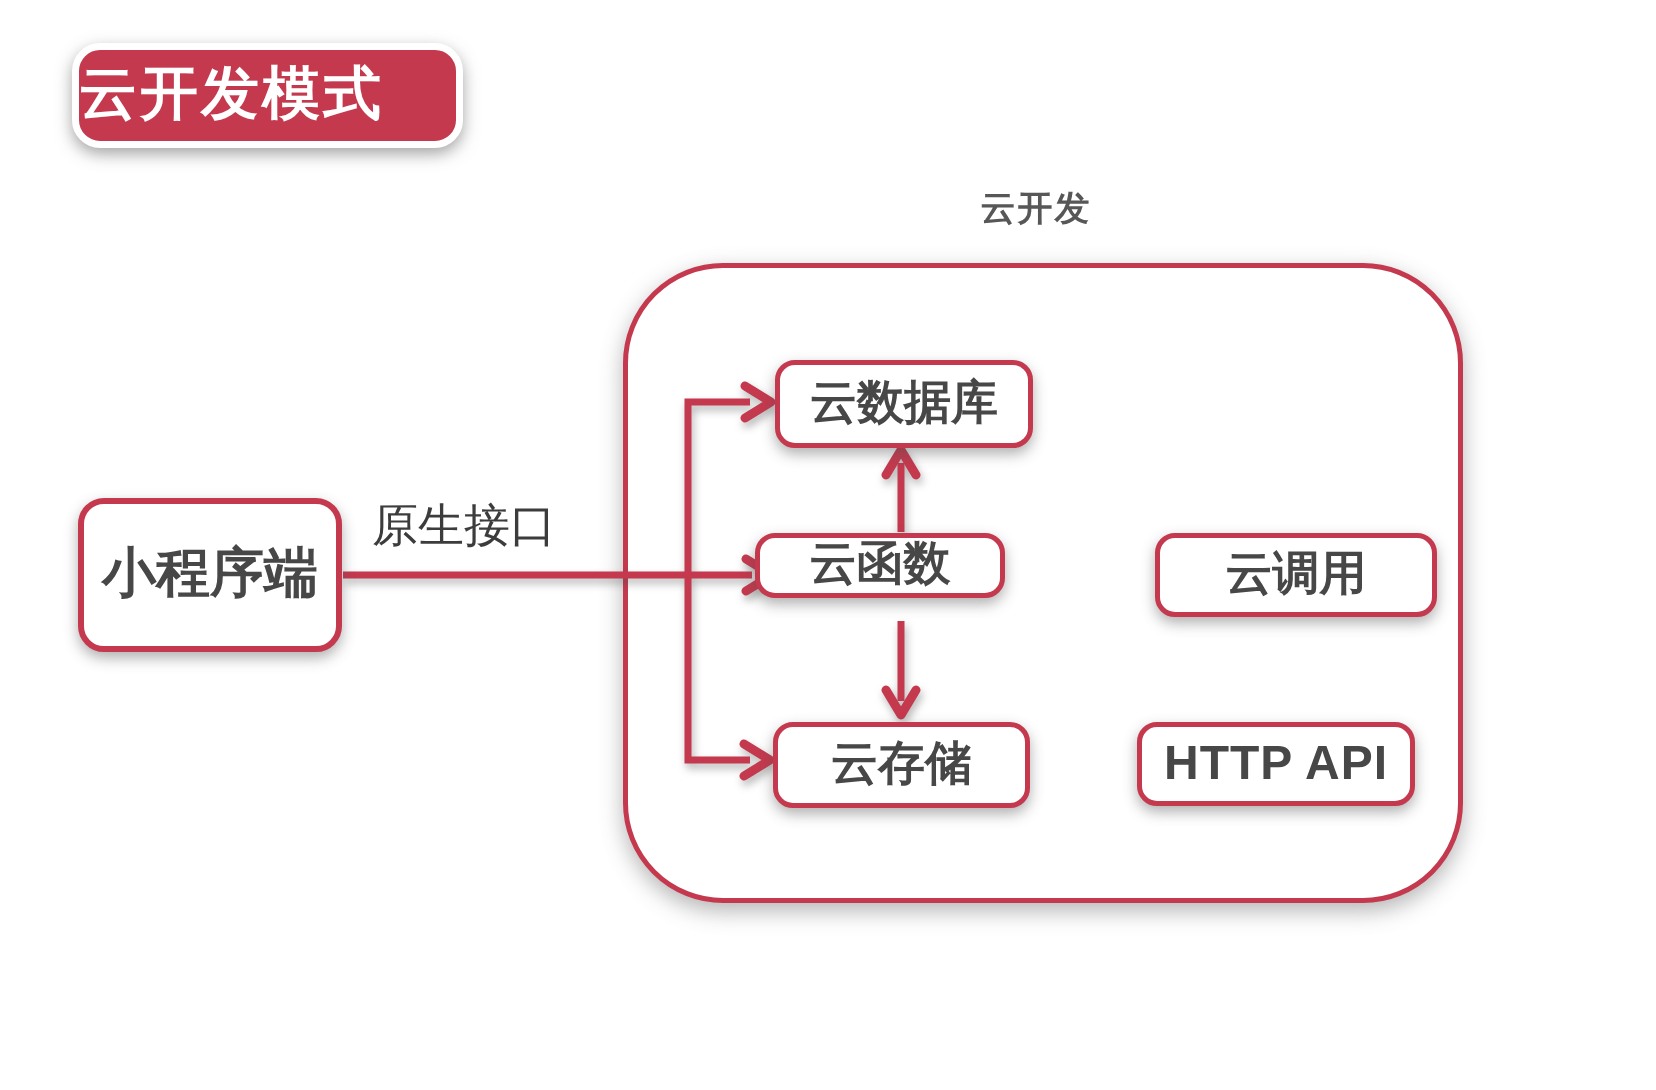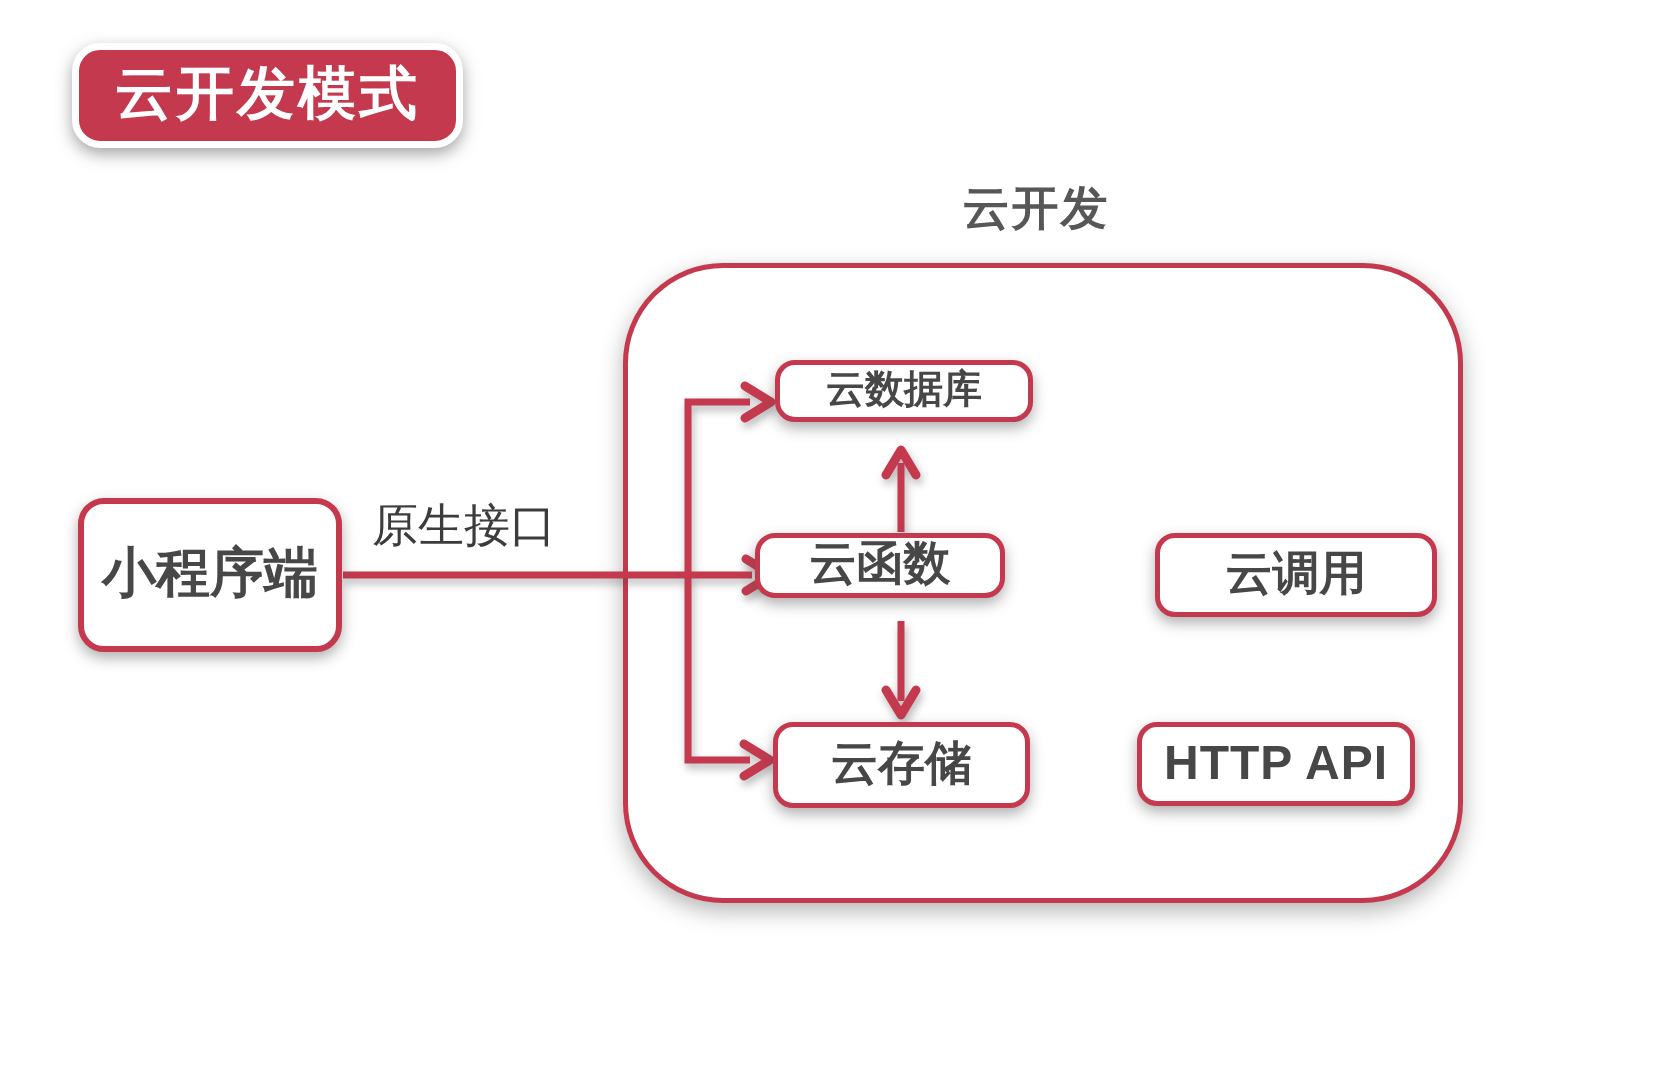--- a/index.html
+++ b/index.html
@@ -15,51 +15,51 @@
     width:1656px;height:1090px;position:relative;overflow:hidden;
     background:var(--background,#fff);
     font-family:"Liberation Sans", sans-serif;
   }
   
   .badge{
     position:absolute;left:72px;top:43px;width:391px;height:105px;
     box-sizing:border-box;
     background:var(--accent-red,#C4394E);
     border:7px solid #fff;border-radius:28px;
-    display:flex;align-items:center;justify-content:center;
+    display:flex;align-items:center;justify-content:flex-start;
     box-shadow:0 6px 16px rgba(90,90,90,0.55);
   }
   .badge span{
     color:var(--badge-text,#fff);font-size:58px;font-weight:800;letter-spacing:3px;
     transform:translateY(-2px);
   }
   
   .container-label{
     position:absolute;left:886px;top:180px;width:300px;height:56px;
     display:flex;align-items:center;justify-content:center;
-    color:var(--container-label-text,#575757);font-size:47px;font-weight:700;letter-spacing:2px;
+    color:var(--container-label-text,#575757);font-size:35px;font-weight:700;letter-spacing:2px;
   }
   
   .cloud-container{
     position:absolute;left:623px;top:263px;width:840px;height:640px;
     box-sizing:border-box;background:#fff;
     border:5px solid var(--accent-red,#C4394E);border-radius:100px;
     box-shadow:0 8px 22px rgba(90,90,90,0.45);
   }
   
   .node{
     position:absolute;box-sizing:border-box;background:#fff;
     border:5px solid var(--accent-red,#C4394E);border-radius:20px;
     display:flex;align-items:center;justify-content:center;
     color:var(--node-text,#474747);font-weight:700;
     box-shadow:0 6px 14px rgba(80,80,80,0.45);
   }
   .node span{transform:translateY(-2px);}
   .n-mini   {left:78px;  top:498px; width:264px; height:154px; font-size:54px; border-width:6px; border-radius:26px;}
-  .n-db     {left:775px; top:360px; width:258px; height:62px;  font-size:39px;}
+  .n-db     {left:775px; top:360px; width:258px; height:88px;  font-size:47px;}
   .n-fn     {left:738px; top:533px; width:250px; height:65px;  font-size:47px;margin-left:17px;}
   .n-store  {left:773px; top:722px; width:257px; height:86px;  font-size:47px;}
   .n-call   {left:1138px;top:533px; width:282px; height:84px;  font-size:47px;margin-left:17px;}
   .n-http   {left:1137px;top:722px; width:278px; height:84px;  font-size:48px; letter-spacing:1px;}
   
   .edge-label{
     position:absolute;left:364px;top:498px;width:200px;height:56px;
     display:flex;align-items:center;justify-content:center;
     color:var(--edge-label-text,#3C3C3C);font-size:46px;font-weight:400;
   }

